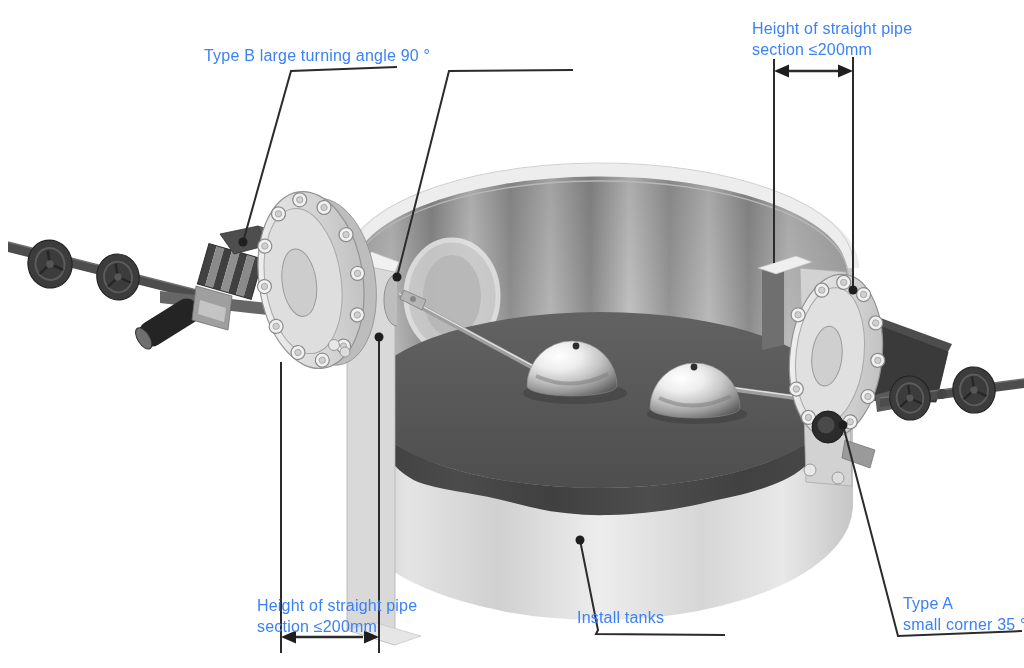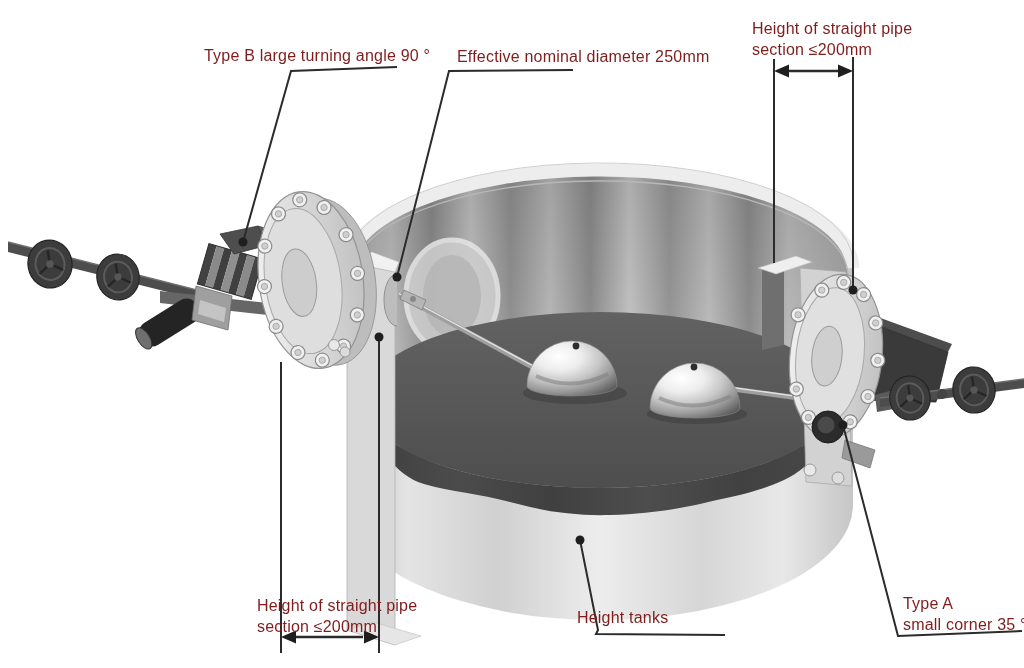--- a/index.html
+++ b/index.html
@@ -1,19 +1,19 @@
 <!DOCTYPE html>
 <html><head>
 <meta charset="utf-8">
 <style>
   html,body{margin:0;padding:0;background:#fff;}
   #stage{position:relative;width:1024px;height:668px;background:#ffffff;overflow:hidden;
          font-family:"Liberation Sans",sans-serif;}
   #art{position:absolute;left:0;top:0;}
-  .lbl{position:absolute;font-size:16px;line-height:21px;color:#7f1d1d;
+  .lbl{position:absolute;font-size:16px;line-height:21px;color:#3b82f6;
        letter-spacing:.2px;white-space:nowrap;z-index:5;}
 </style>
 </head>
 <body>
 
 <div id="stage">
 
 <svg id="art" width="1024" height="668" viewBox="0 0 1024 668">
   <defs>
     <linearGradient id="outerWall" x1="0" y1="0" x2="1" y2="0">
@@ -240,32 +240,31 @@
     <circle cx="843" cy="425" r="4.5"></circle>
     <path d="M774,71 L789,64.5 L789,77.5 Z"></path>
     <path d="M853,71 L838,64.5 L838,77.5 Z"></path>
     <path d="M281,637 L296,630.5 L296,643.5 Z"></path>
     <path d="M379,637 L364,630.5 L364,643.5 Z"></path>
   </g>
 </svg>
 
   <div class="lbl" style="left:204px;top:45px">Type B large turning angle 90 °</div>
 
-  <div class="lbl" style="left:457px;top:46px">Effective nominal diameter 250mm</div>
 
   <div class="lbl" style="left:752px;top:18px">
     <div>Height of straight pipe</div>
     <div>section ≤200mm</div>
   </div>
 
   <div class="lbl" style="left:257px;top:595px">
     <div>Height of straight pipe</div>
     <div>section ≤200mm</div>
   </div>
 
-  <div class="lbl" style="left:577px;top:607px">Height tanks</div>
+  <div class="lbl" style="left:577px;top:607px">Install tanks</div>
 
   <div class="lbl" style="left:903px;top:593px">
     <div>Type A</div>
     <div>small corner 35 °</div>
   </div>
 
 </div>
 
 </body></html>

